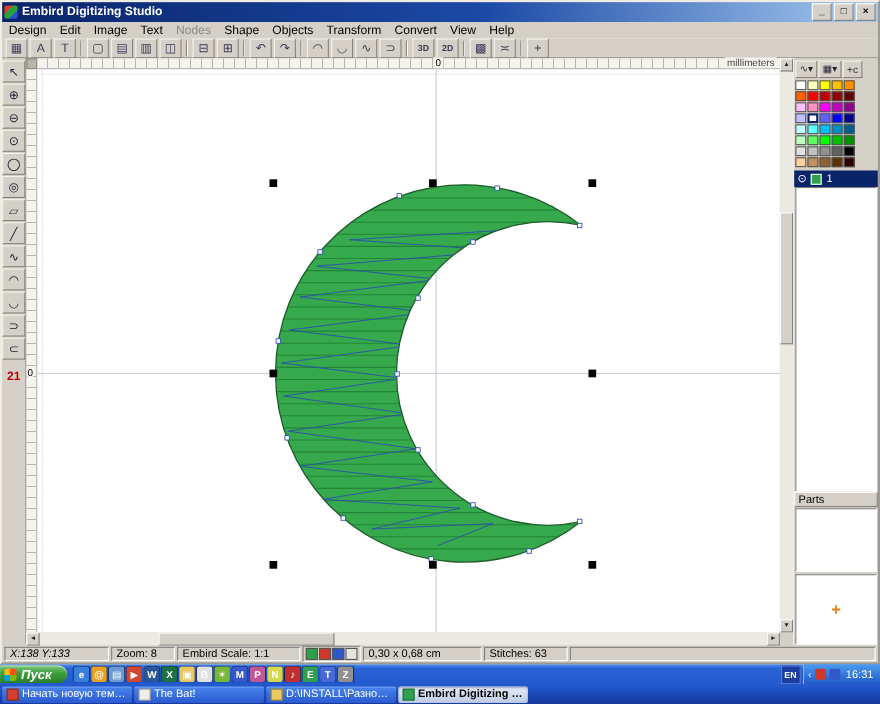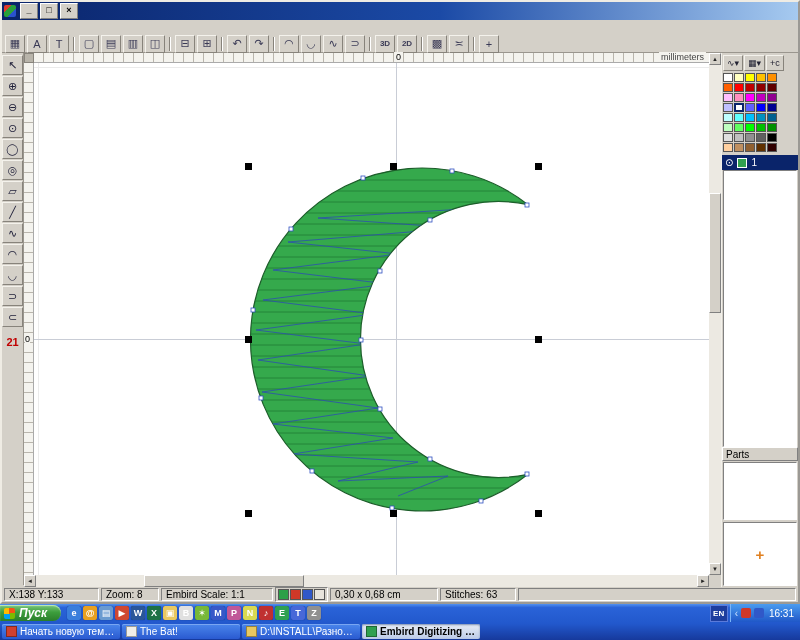--- a/index.html
+++ b/index.html
@@ -123,27 +123,41 @@
   .day{height:18px;display:flex;align-items:center;justify-content:flex-end;padding:0 10px;
        width:96px;color:#fff;font-size:10px;background:linear-gradient(180deg,#2058c8,#16399c);border-left:1px solid #7ab4f8;}
 </style>
 </head>
 <body>
 
 <div id="app">
 
   <div class="titlebar">
     <span class="app-icon"></span>
+    <span class="title-text">Embird Digitizing Studio</span>
     <span class="win-btns">
       <span class="wbtn">_</span>
       <span class="wbtn">□</span>
       <span class="wbtn">×</span>
     </span>
   </div>
 
+  <div class="menubar">
+      <div class="menu-item">Design</div>
+      <div class="menu-item">Edit</div>
+      <div class="menu-item">Image</div>
+      <div class="menu-item">Text</div>
+      <div class="menu-item disabled">Nodes</div>
+      <div class="menu-item">Shape</div>
+      <div class="menu-item">Objects</div>
+      <div class="menu-item">Transform</div>
+      <div class="menu-item">Convert</div>
+      <div class="menu-item">View</div>
+      <div class="menu-item">Help</div>
+    </div>
 
   <div class="toolbar">
       <div class="tb-btn">▦</div>
       <div class="tb-btn">A</div>
       <div class="tb-btn">T</div>
       <div class="tb-sep"></div>
       <div class="tb-btn">▢</div>
       <div class="tb-btn">▤</div>
       <div class="tb-btn">▥</div>
       <div class="tb-btn">◫</div>
@@ -314,21 +328,21 @@
     <div class="partsbar">
       <span>Parts</span>
     </div>
     <div class="partslist"></div>
     <div class="hooppanel">
       <span class="cross">+</span>
     </div>
   </div>
 
   <div class="statusbar">
-    <div class="seg" style="width:95px;">X:138 Y:133</div>
+    <div class="seg" style="width:95px;font-style:italic;">X:138 Y:133</div>
     <div class="seg" style="width:58px;">Zoom: 8</div>
     <div class="seg" style="width:112px;">Embird Scale: 1:1</div>
     <div class="status-icons">
         <div class="mini-ic" style="background: rgb(44, 160, 72);"></div>
         <div class="mini-ic" style="background: rgb(208, 56, 40);"></div>
         <div class="mini-ic" style="background: rgb(48, 88, 200);"></div>
         <div class="mini-ic" style="background: rgb(232, 228, 220);"></div>
       </div>
     <div class="seg" style="width:108px;">0,30 x 0,68 cm</div>
     <div class="seg" style="width:76px;">Stitches: 63</div>

